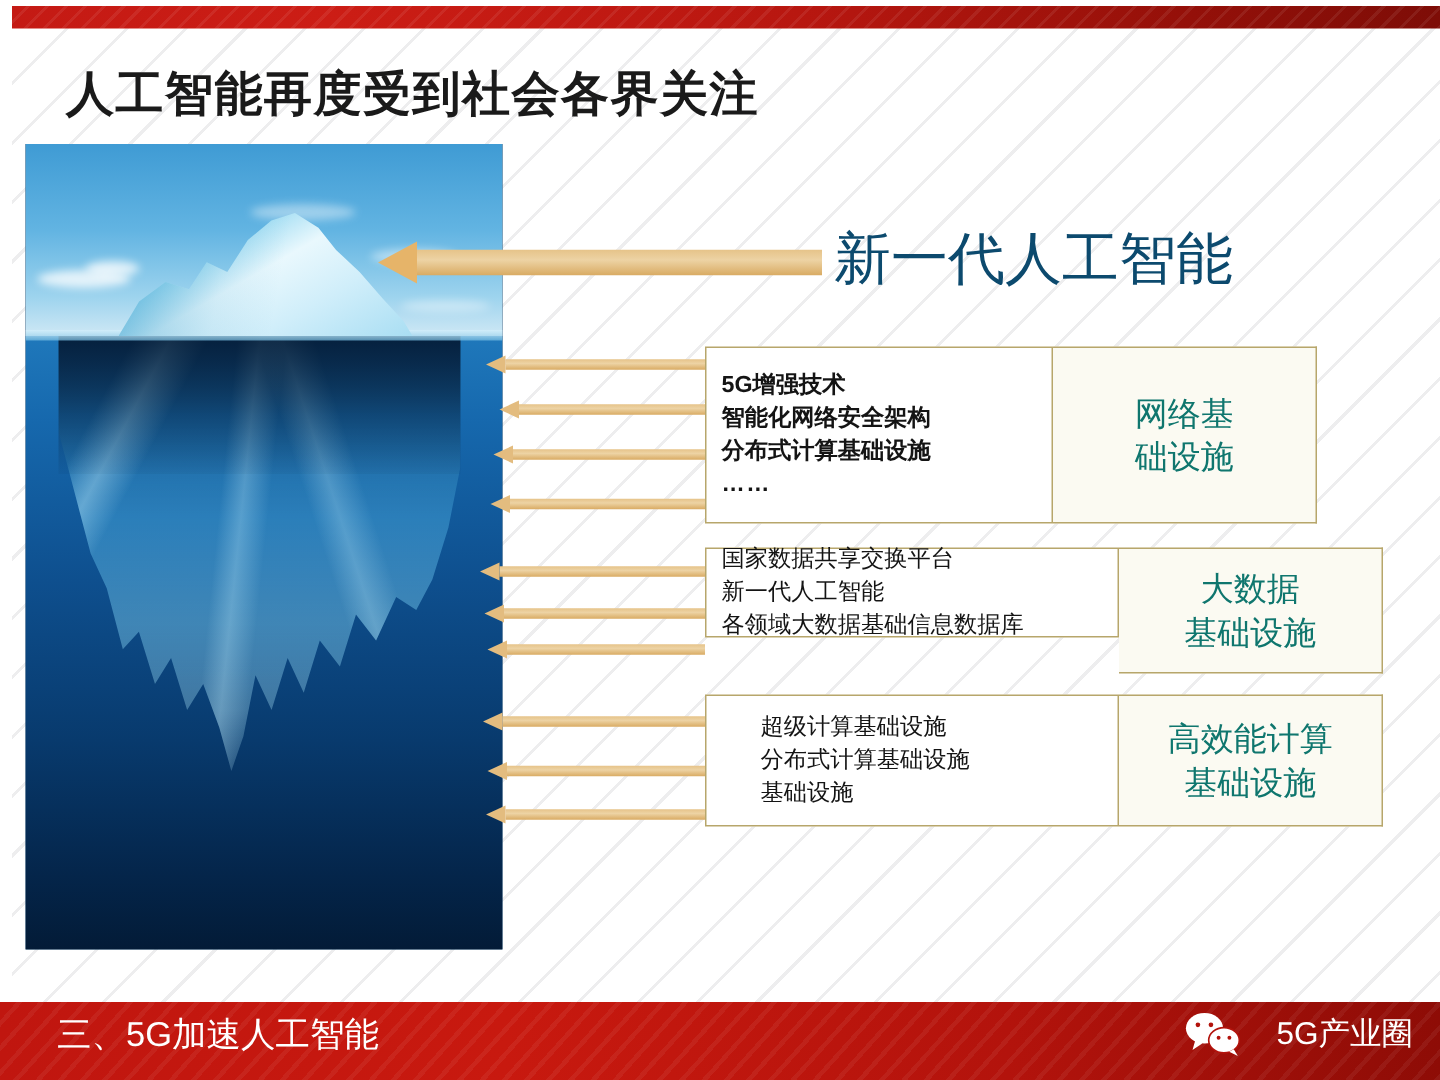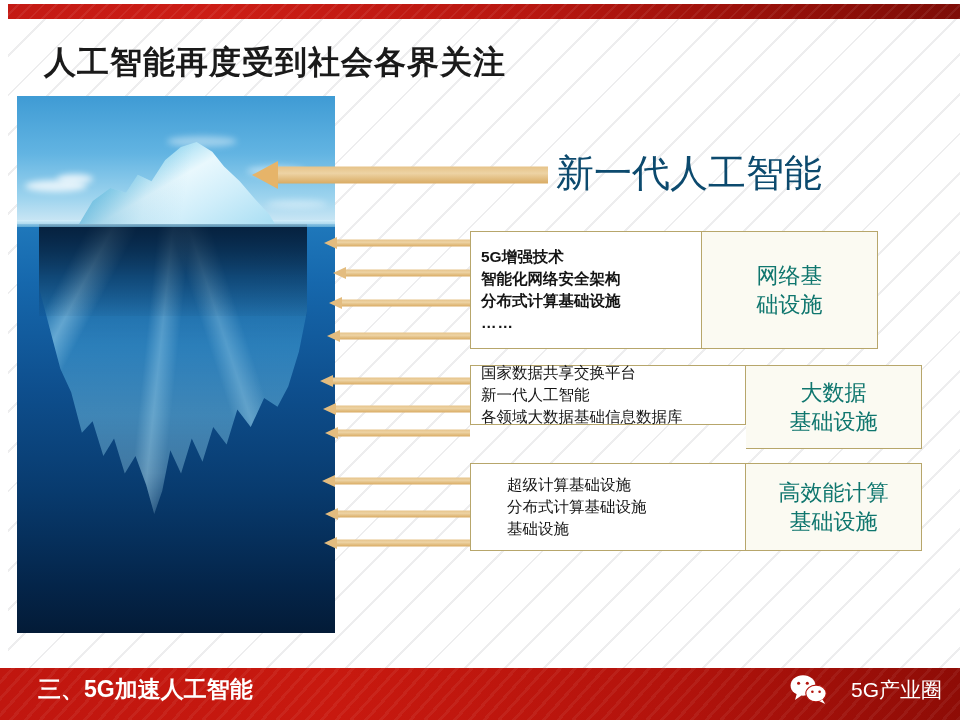--- a/index.html
+++ b/index.html
@@ -243,21 +243,21 @@
         rgba(255,255,255,0.055) 0px,
         rgba(255,255,255,0.055) 3px,
         rgba(0,0,0,0.00) 3px,
         rgba(0,0,0,0.00) 11px),
       linear-gradient(to right, #c0160f 0%, #c8190f 35%, #b3130c 70%, #8e0c06 100%);
   }
   .section-label {
     position: absolute;
     left: 38px; top: 10px;
     font-size: 23px;
-    font-weight: bold;
+    font-weight: normal;
     color: #ffffff;
     white-space: nowrap;
     line-height: 1;
   }
   .brand {
     position: absolute;
     right: 18px; top: 6px;
     display: flex;
     align-items: center;
     gap: 22px;

